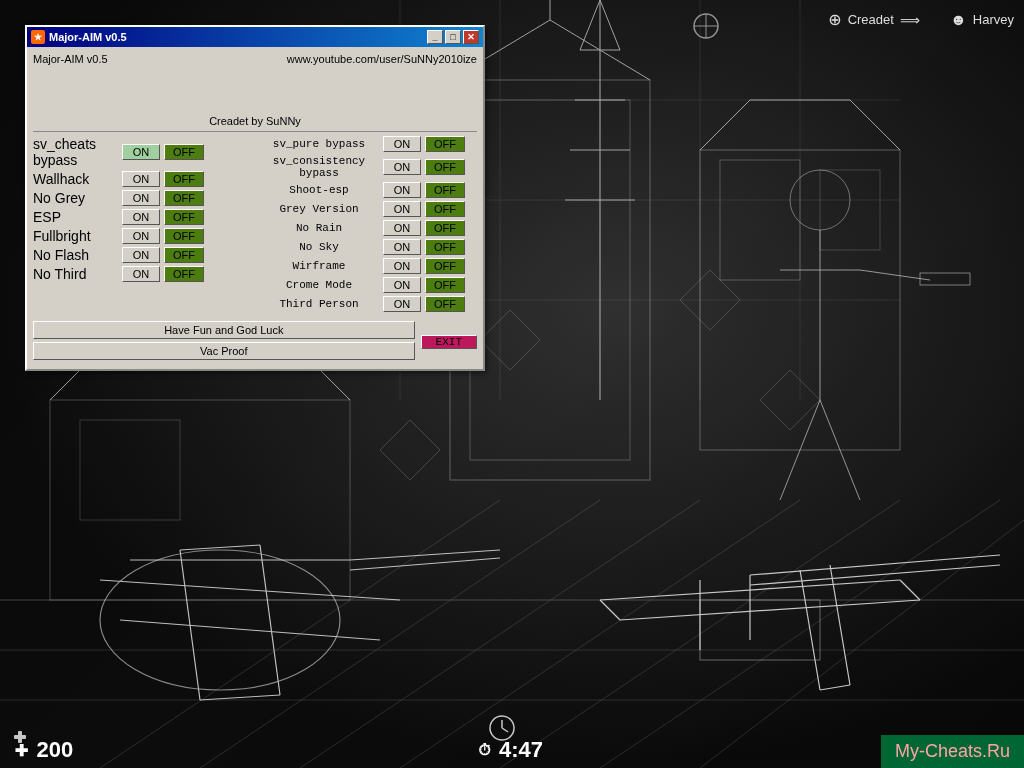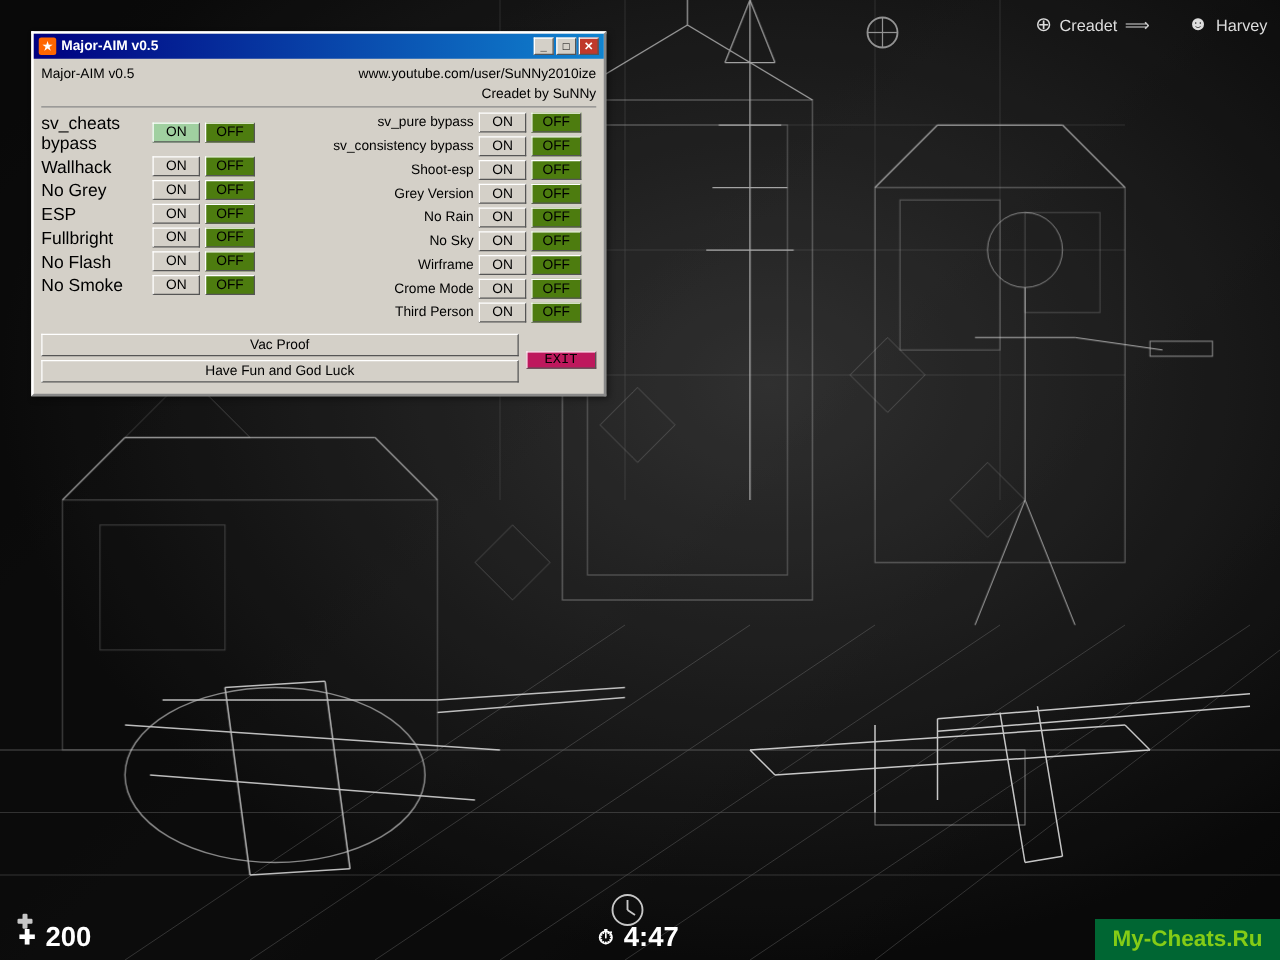--- a/index.html
+++ b/index.html
@@ -207,21 +207,22 @@
 
     .feature-label {
       width: 85px;
       font-size: 14px;
       text-align: left;
     }
 
     .feature-label-wide {
       width: 120px;
       font-size: 11px;
-      text-align: right;
+      text-align: center;
+      font-family: Liberation Mono, monospace;
     }
 
     .btn-on {
       background: #d4d0c8;
       border: 1px solid #fff;
       border-bottom-color: #555;
       border-right-color: #555;
       padding: 1px 8px;
       font-size: 11px;
       cursor: pointer;
@@ -284,23 +285,23 @@
       font-family: Liberation Mono, monospace;
       height: fit-content;
     }
 
     
     .watermark {
       position: absolute;
       bottom: 0;
       right: 0;
       background: #006633;
-      color: #84cc16;
+      color: #fca5a5;
       font-size: 18px;
-      font-weight: bold;
+      font-weight: normal;
       font-family: Arial, sans-serif;
       padding: 6px 14px;
     }
   </style>
 </head>
 <body>
 
 <div id="game-bg">
   <svg id="wireframe-svg" viewBox="0 0 1024 768" xmlns="http://www.w3.org/2000/svg">
 
@@ -488,21 +489,21 @@
         <span>✕</span>
       </div>
     </div>
   </div>
 
   <div id="window-content">
     <div class="window-header-row">
       <span>Major-AIM v0.5</span>
       <span class="youtube-text">www.youtube.com/user/SuNNy2010ize</span>
     </div>
-    <div style="text-align:right;font-size:11px;margin-bottom:4px;">Creadet by SuNNy</div>
+    <div style="text-align:center;font-size:11px;margin-bottom:4px;margin-top:46px;">Creadet by SuNNy</div>
     <hr class="divider">
 
     <div class="columns">
 
       <div class="col-left">
 
         <div class="feature-row">
           <span class="feature-label">sv_cheats bypass</span>
           <button class="btn-on active">ON</button>
           <button class="btn-off">OFF</button>
@@ -532,21 +533,21 @@
           <button class="btn-off">OFF</button>
         </div>
 
         <div class="feature-row">
           <span class="feature-label">No Flash</span>
           <button class="btn-on">ON</button>
           <button class="btn-off">OFF</button>
         </div>
 
         <div class="feature-row">
-          <span class="feature-label">No Smoke</span>
+          <span class="feature-label">No Third</span>
           <button class="btn-on">ON</button>
           <button class="btn-off">OFF</button>
         </div>
       </div>
 
       <div class="col-right">
 
         <div class="feature-row">
           <span class="feature-label-wide">sv_pure bypass</span>
           <button class="btn-on">ON</button>
@@ -598,19 +599,19 @@
         <div class="feature-row">
           <span class="feature-label-wide">Third Person</span>
           <button class="btn-on">ON</button>
           <button class="btn-off">OFF</button>
         </div>
       </div>
     </div>
 
     <div class="window-footer">
       <div class="footer-left">
+        <button class="footer-text-btn">Have Fun and God Luck</button>
         <button class="footer-text-btn">Vac Proof</button>
-        <button class="footer-text-btn">Have Fun and God Luck</button>
       </div>
       <button class="btn-exit">EXIT</button>
     </div>
   </div>
 </div>
 
 </body></html>

